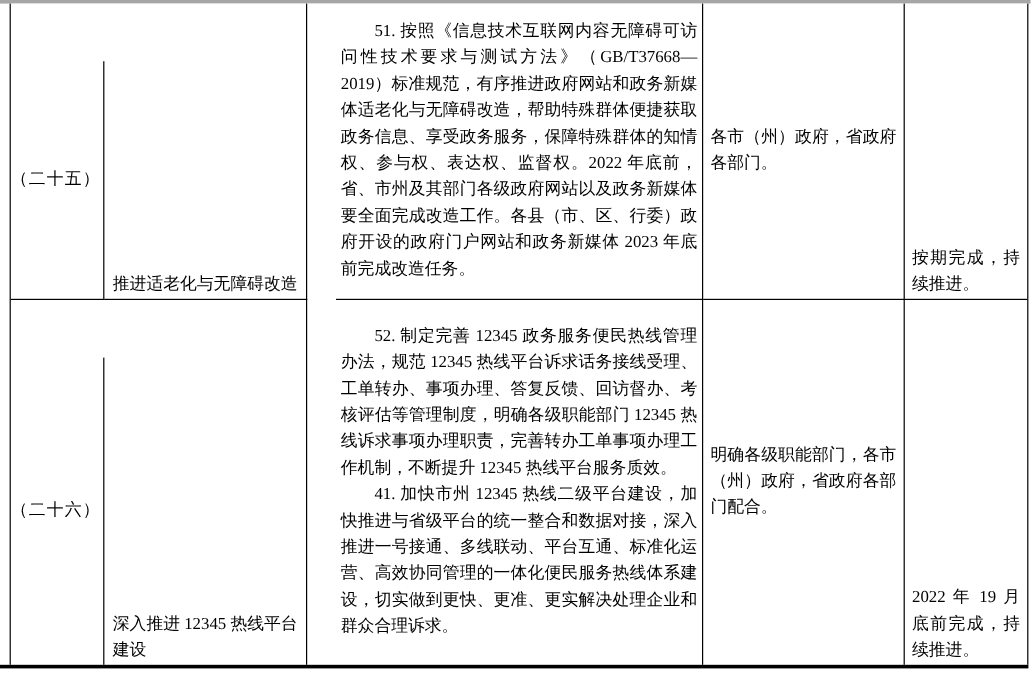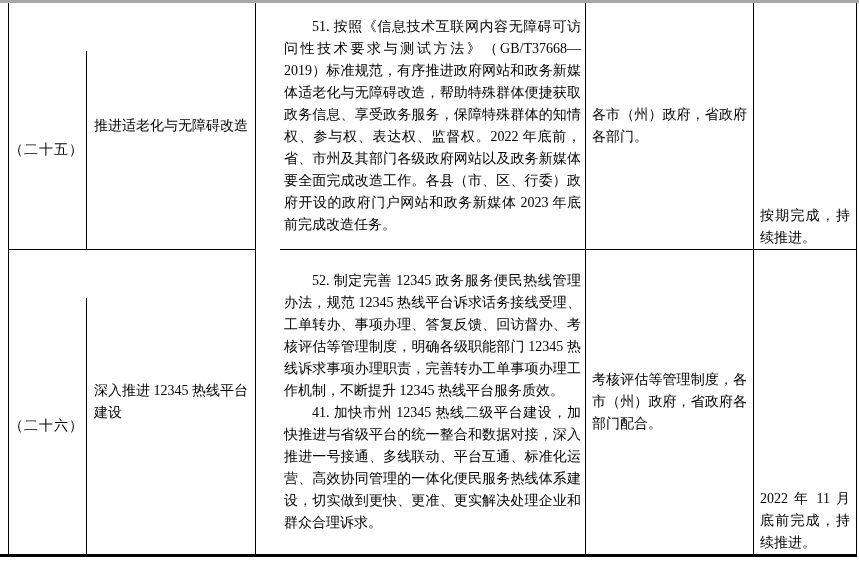--- a/index.html
+++ b/index.html
@@ -47,20 +47,21 @@
   .cell.row1 { border-bottom: 1px solid #000000; }
   .num-cell {
     align-items: flex-start;
     text-align: center;
     letter-spacing: 1px;
     margin-top: 48px;
   }
   .task-cell {
     padding: 0 4px 0 7px;
     text-align: left;
+    justify-content: flex-end;
   }
   .measures-cell {
     padding: 0 4px;
     text-align: justify;
     margin-left: 24px;
   }
   .measures-cell p {
     text-indent: 2em;
     text-align: justify;
   }
@@ -102,23 +103,23 @@
       <span>（二十六）</span>
     </div>
     <div class="cell task-cell">
       <span>深入推进 12345 热线平台建设</span>
     </div>
     <div class="cell measures-cell">
       <p>52. 制定完善 12345 政务服务便民热线管理办法，规范 12345 热线平台诉求话务接线受理、工单转办、事项办理、答复反馈、回访督办、考核评估等管理制度，明确各级职能部门 12345 热线诉求事项办理职责，完善转办工单事项办理工作机制，不断提升 12345 热线平台服务质效。</p>
       <p>41. 加快市州 12345 热线二级平台建设，加快推进与省级平台的统一整合和数据对接，深入推进一号接通、多线联动、平台互通、标准化运营、高效协同管理的一体化便民服务热线体系建设，切实做到更快、更准、更实解决处理企业和群众合理诉求。</p>
     </div>
     <div class="cell resp-cell">
-      <span>考核评估等管理制度，各市（州）政府，省政府各部门配合。</span>
+      <span>明确各级职能部门，各市（州）政府，省政府各部门配合。</span>
     </div>
     <div class="cell deadline-cell last-col">
-      <span>2022 年 11 月底前完成，持续推进。</span>
+      <span>2022 年 19 月底前完成，持续推进。</span>
     </div>
 
   </div>
 
   <div class="bottom-band"></div>
 
 </div>
 
 </body></html>

